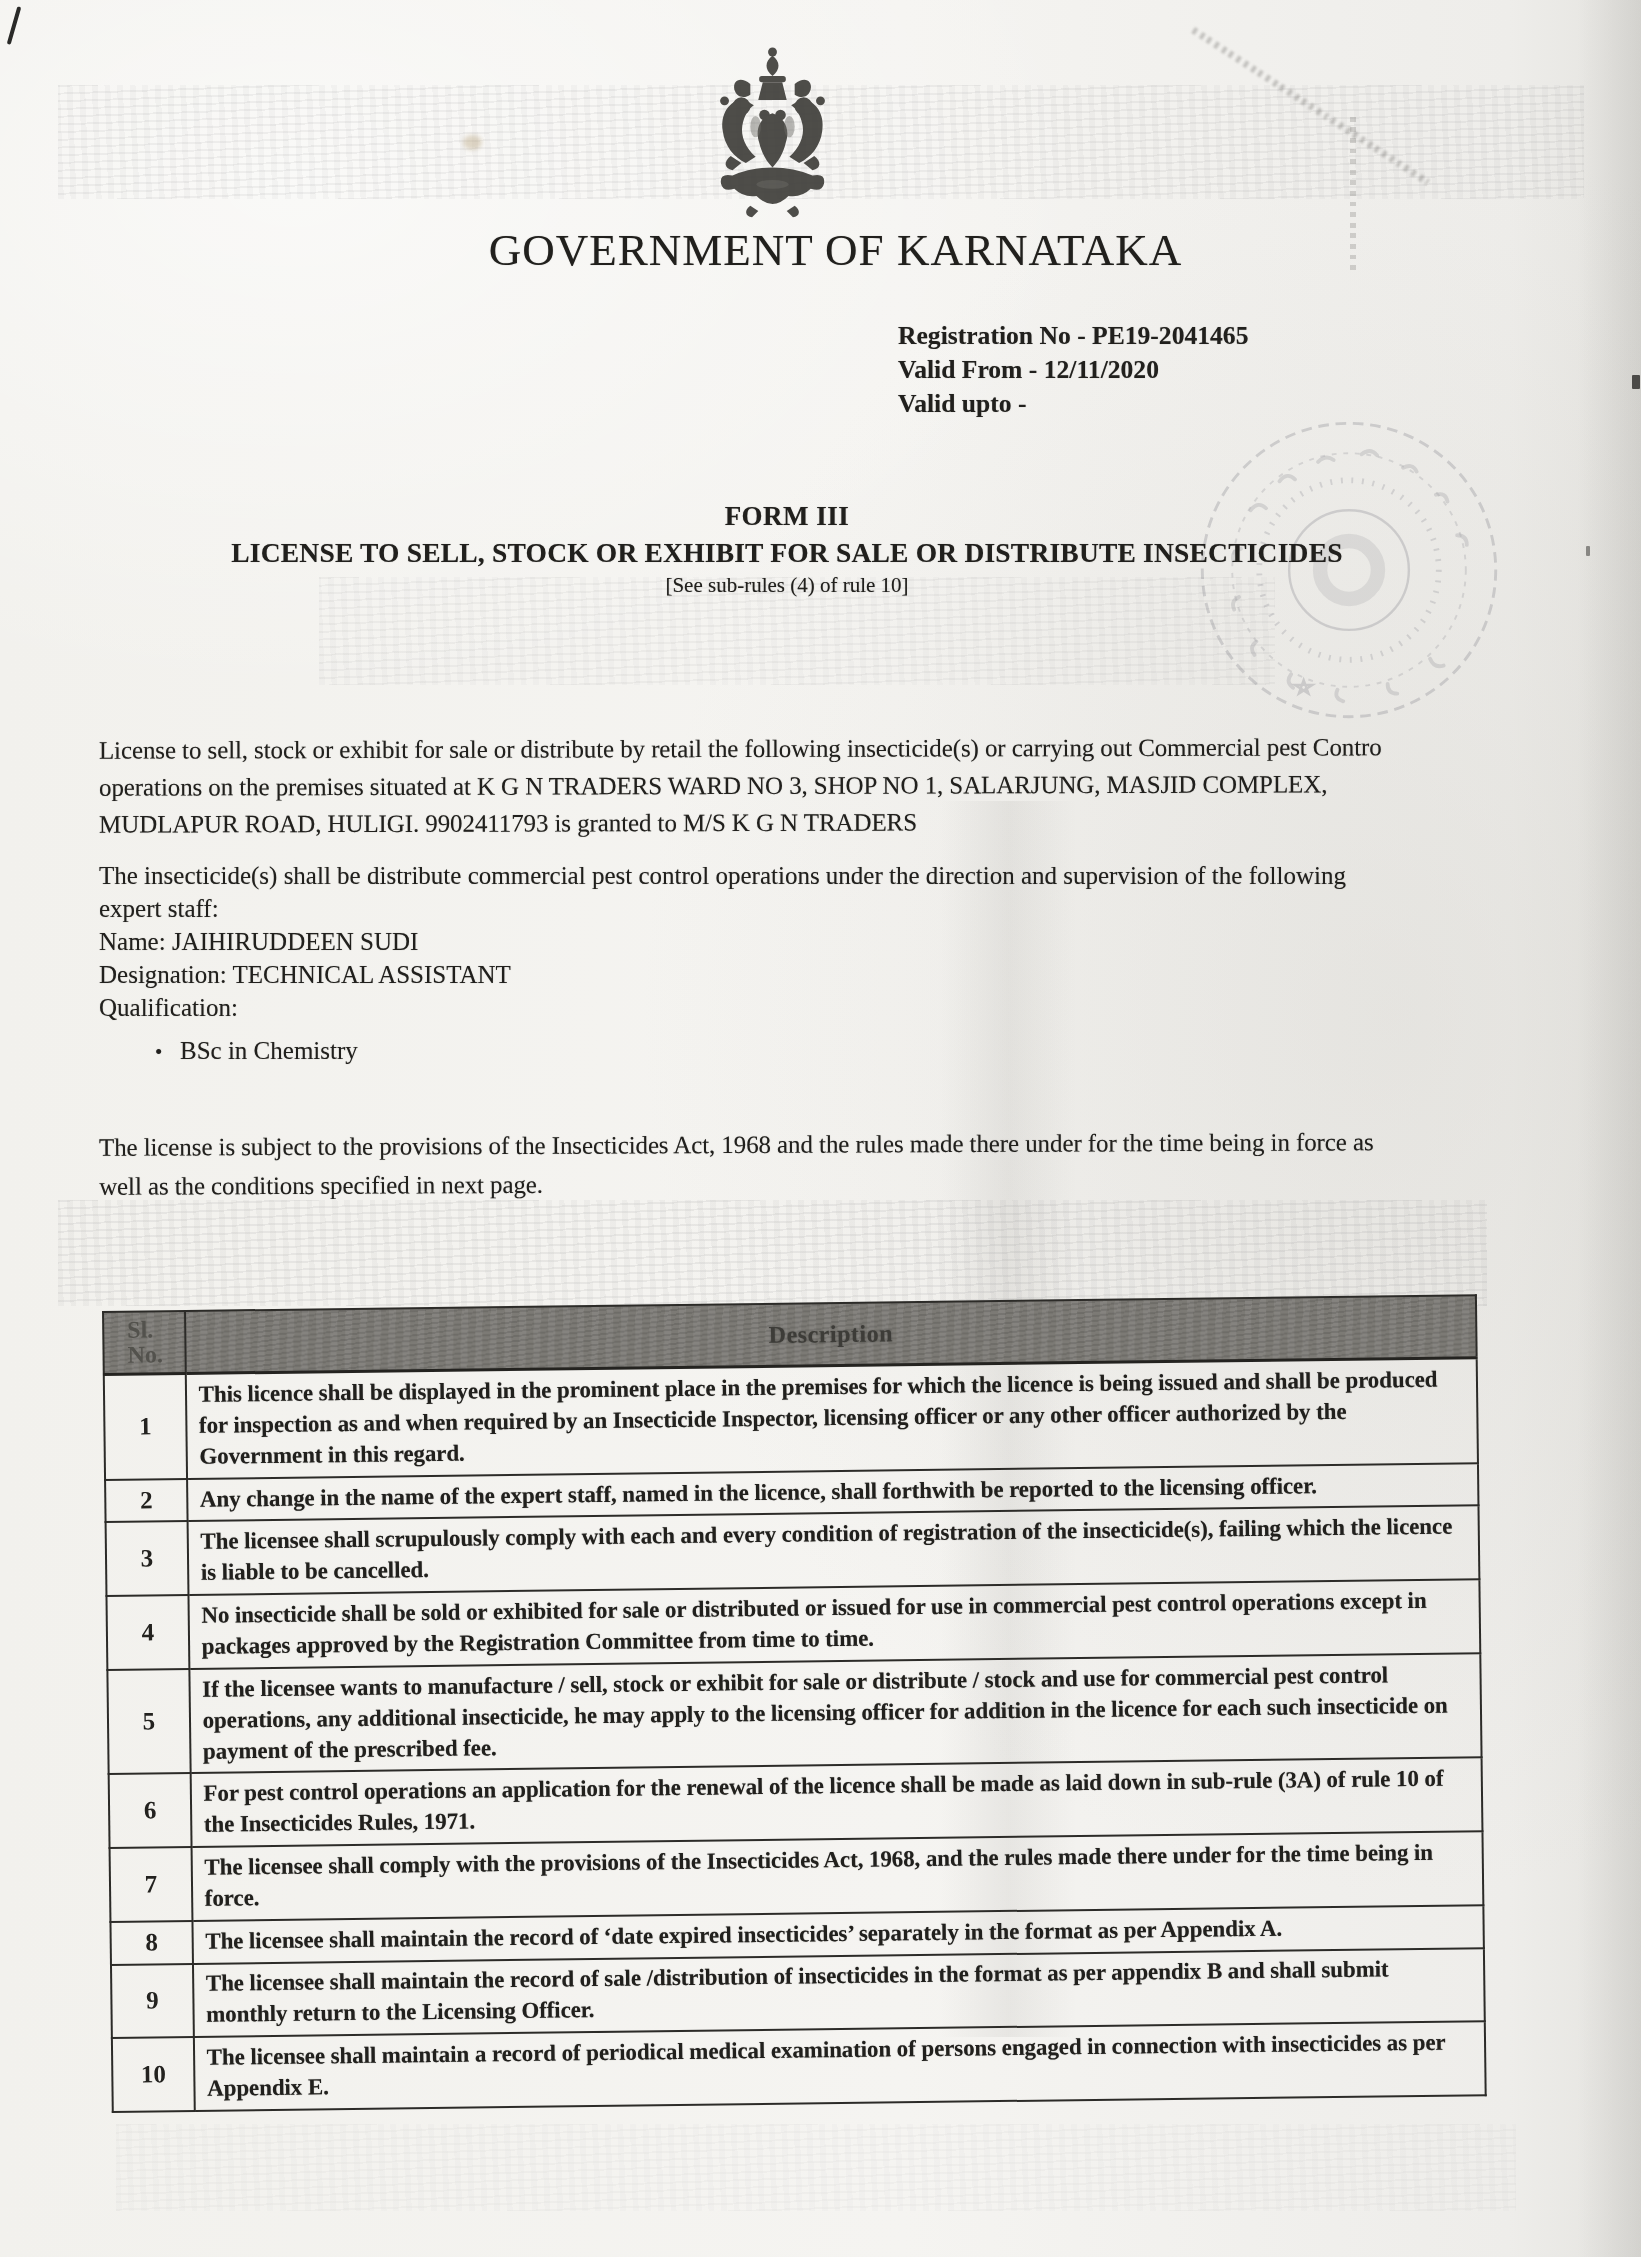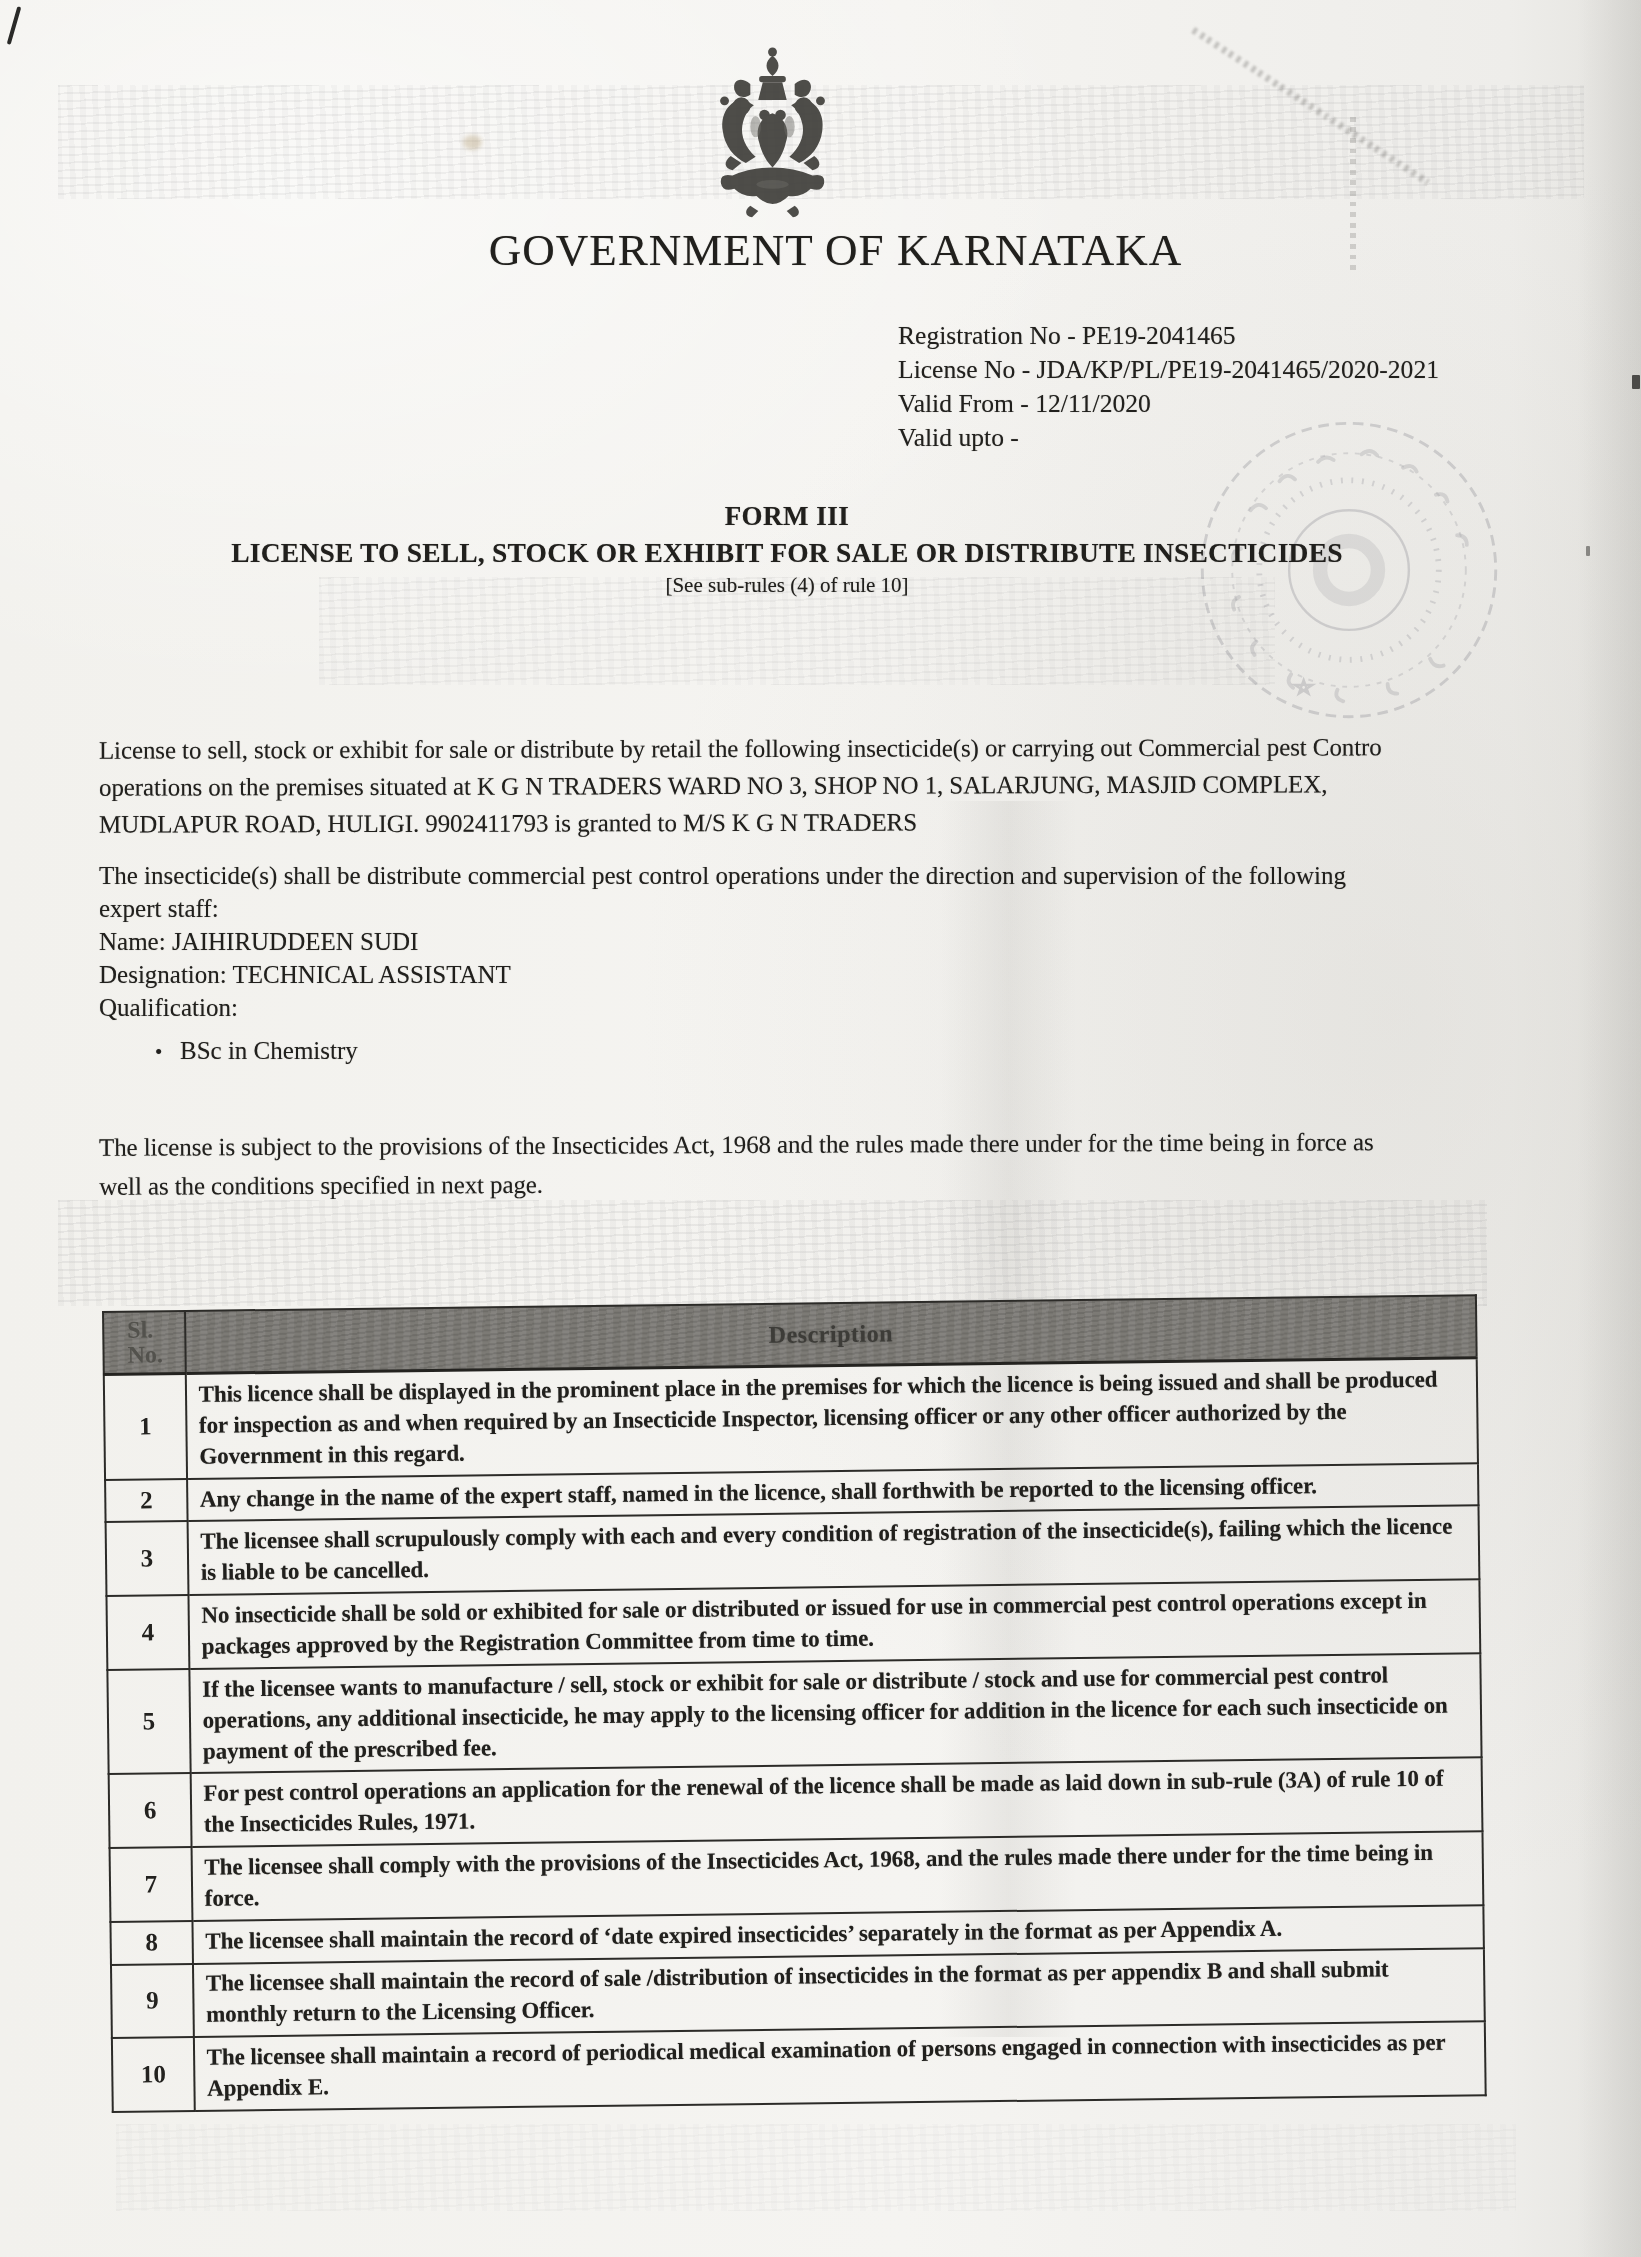--- a/index.html
+++ b/index.html
@@ -15,21 +15,21 @@
   .abs{position:absolute;}
   .txt{color:#21201d; text-shadow:0 0 1px rgba(40,38,35,.38);}
   .line{white-space:nowrap;}
 
   
   #emblem{left:697px; top:39px; width:151px; height:193px;}
   #page-title{left:0; top:224px; width:1583px; text-align:center;
     font-size:45px; letter-spacing:1px; font-weight:400;margin-left:44px;}
 
   
-  #reg{left:898px; top:319px; font-size:25.6px; line-height:34px;}
+  #reg{left:898px; top:319px; font-size:25.6px; line-height:34px;font-weight:bold;}
 
   
   #form-head{left:87px; top:501px; width:1400px; text-align:center;}
   #form-no{font-size:27px; font-weight:700; letter-spacing:0.5px;}
   #form-title{font-size:27.5px; font-weight:600; margin-top:4.8px; letter-spacing:0.2px;}
   #form-rule{font-size:21px; margin-top:3.9px;}
 
   
   .para{font-size:25px; line-height:37px; letter-spacing:-0.1px;}
   #grant{left:99px; top:730px; transform:rotate(-.15deg);}
@@ -131,21 +131,20 @@
       <ellipse cx="66" cy="95" rx="6" ry="12"></ellipse>
       <ellipse cx="104" cy="95" rx="6" ry="12"></ellipse>
       <ellipse cx="85" cy="160" rx="18" ry="5"></ellipse>
     </g>
   </svg>
 
   <div id="page-title" class="abs txt">GOVERNMENT OF KARNATAKA</div>
 
   <div id="reg" class="abs txt">
     <div class="line">Registration No - PE19-2041465</div>
-    <div class="line">License No - JDA/KP/PL/PE19-2041465/2020-2021</div>
     <div class="line">Valid From - 12/11/2020</div>
     <div class="line">Valid upto -</div>
   </div>
 
   <svg id="stamp" class="abs" viewBox="0 0 345 345">
     <g fill="none" stroke="#84848c">
       <circle cx="172" cy="172" r="152" stroke-width="3" stroke-dasharray="11 7" opacity=".5"></circle>
       <circle cx="172" cy="172" r="121" stroke-width="2" stroke-dasharray="5 7" opacity=".38"></circle>
       <circle cx="172" cy="172" r="93" stroke-width="6" stroke-dasharray="2 9" opacity=".42"></circle>
       <circle cx="172" cy="172" r="62" stroke-width="2.5" opacity=".48"></circle>

